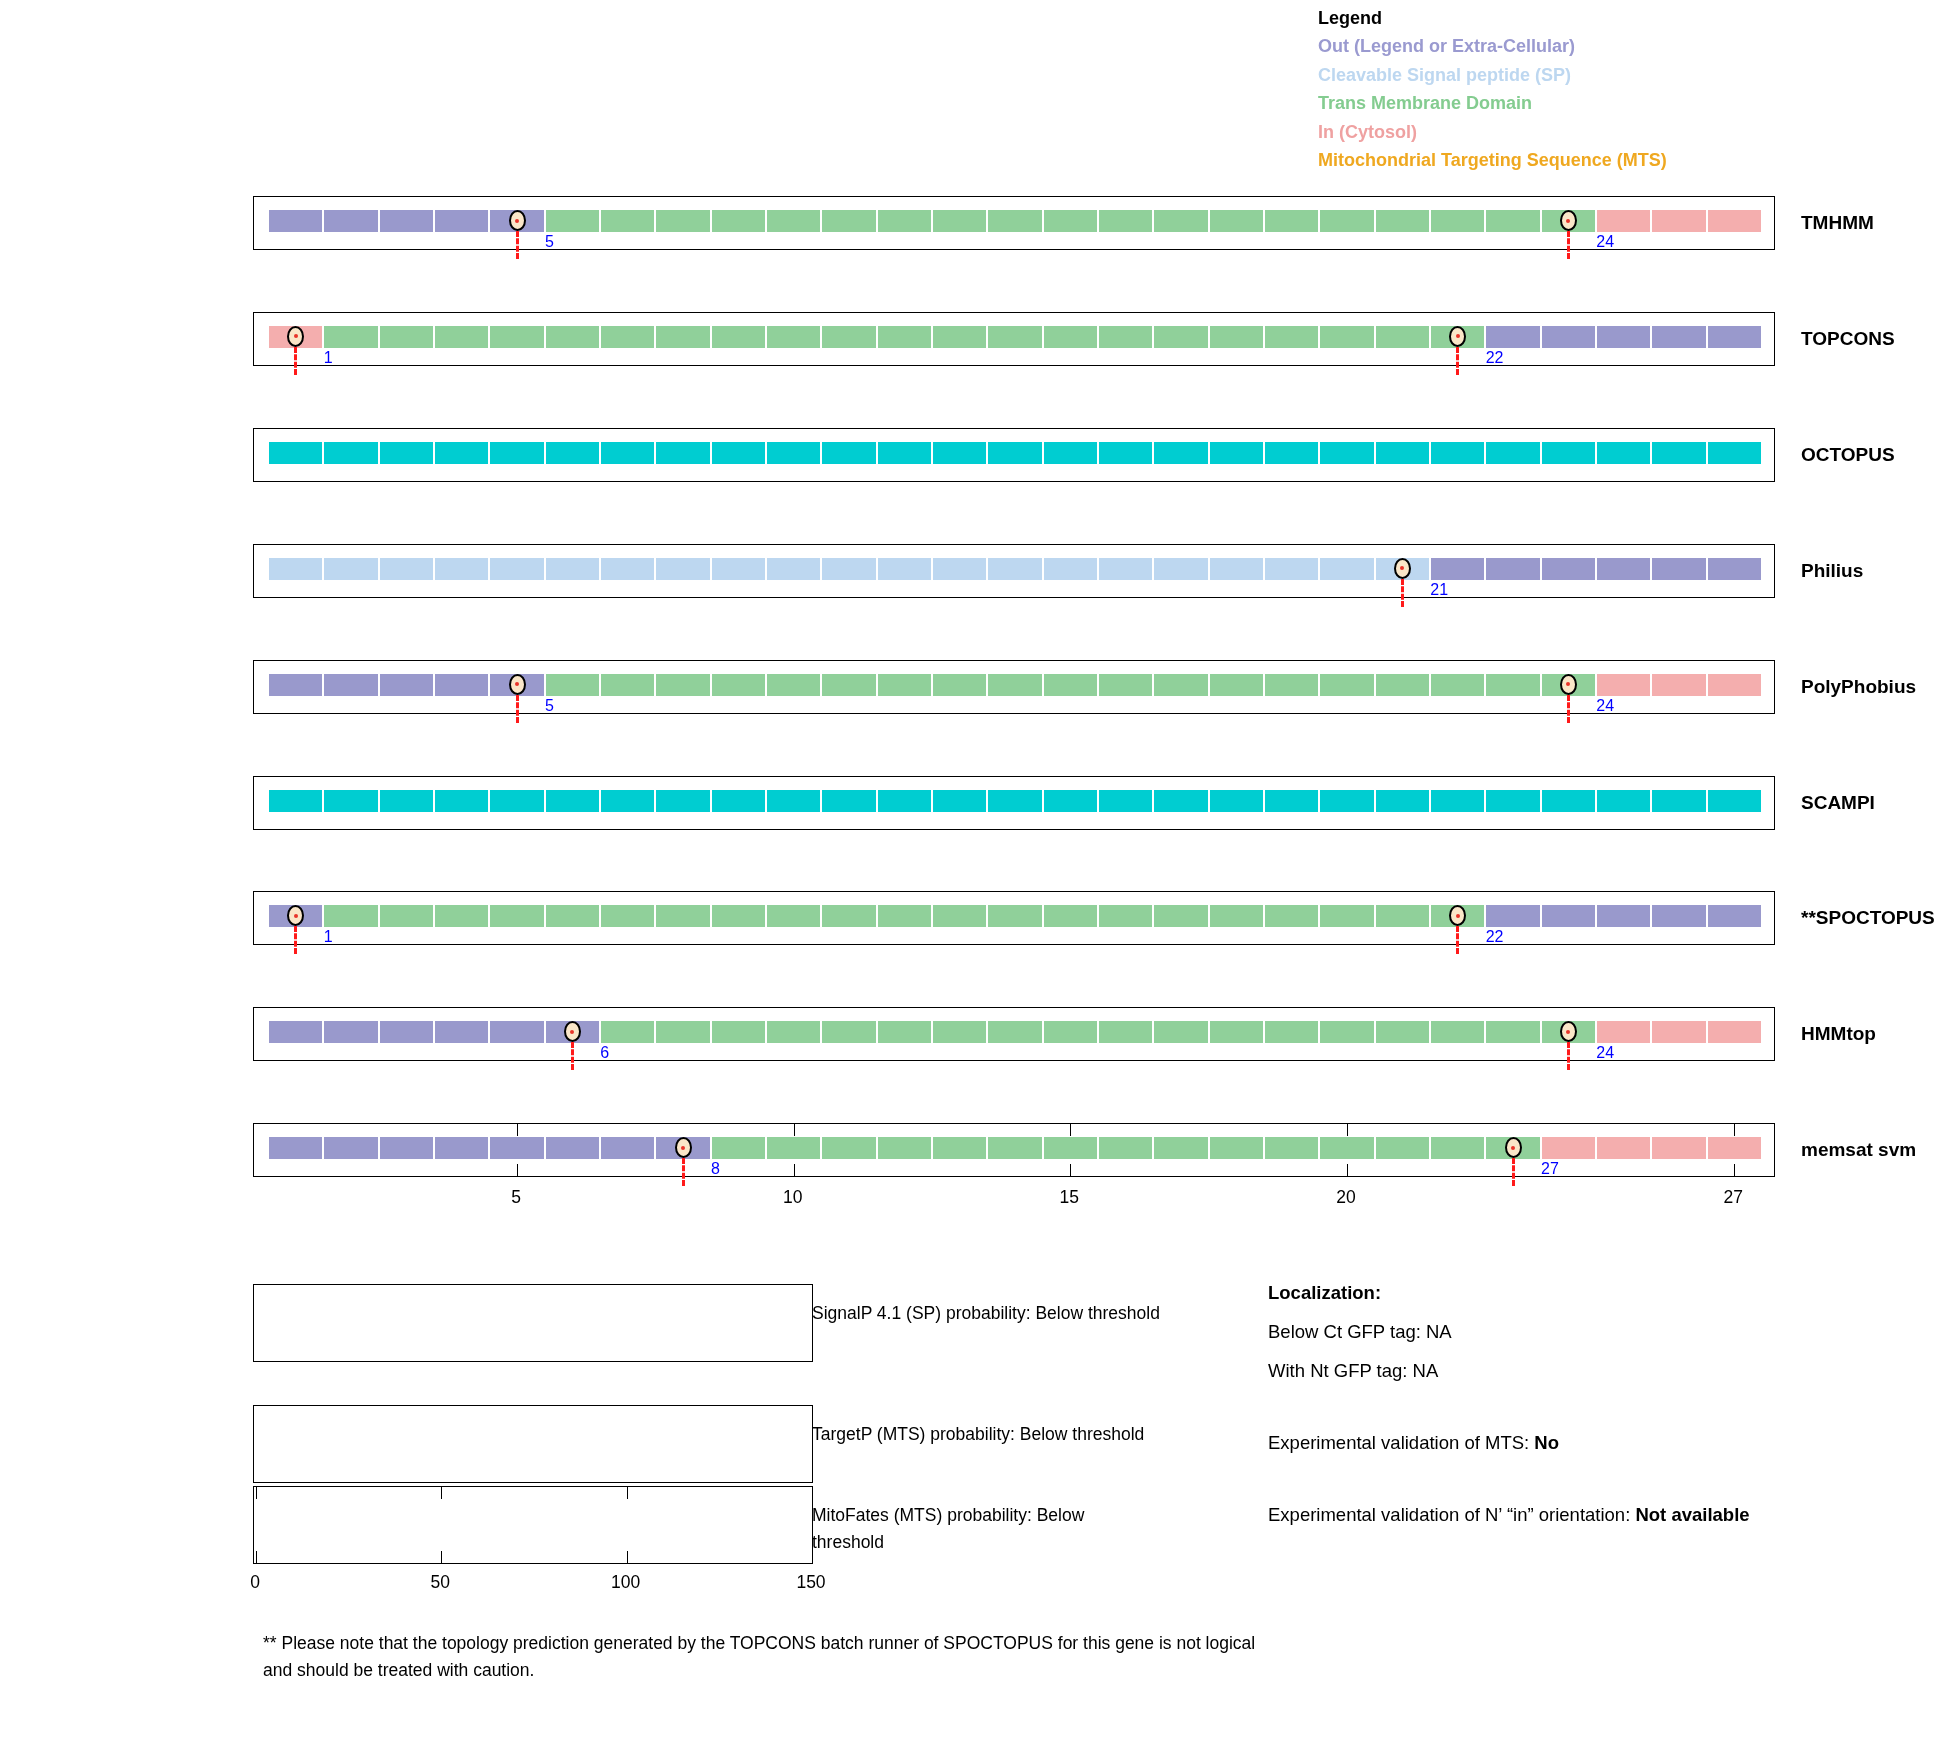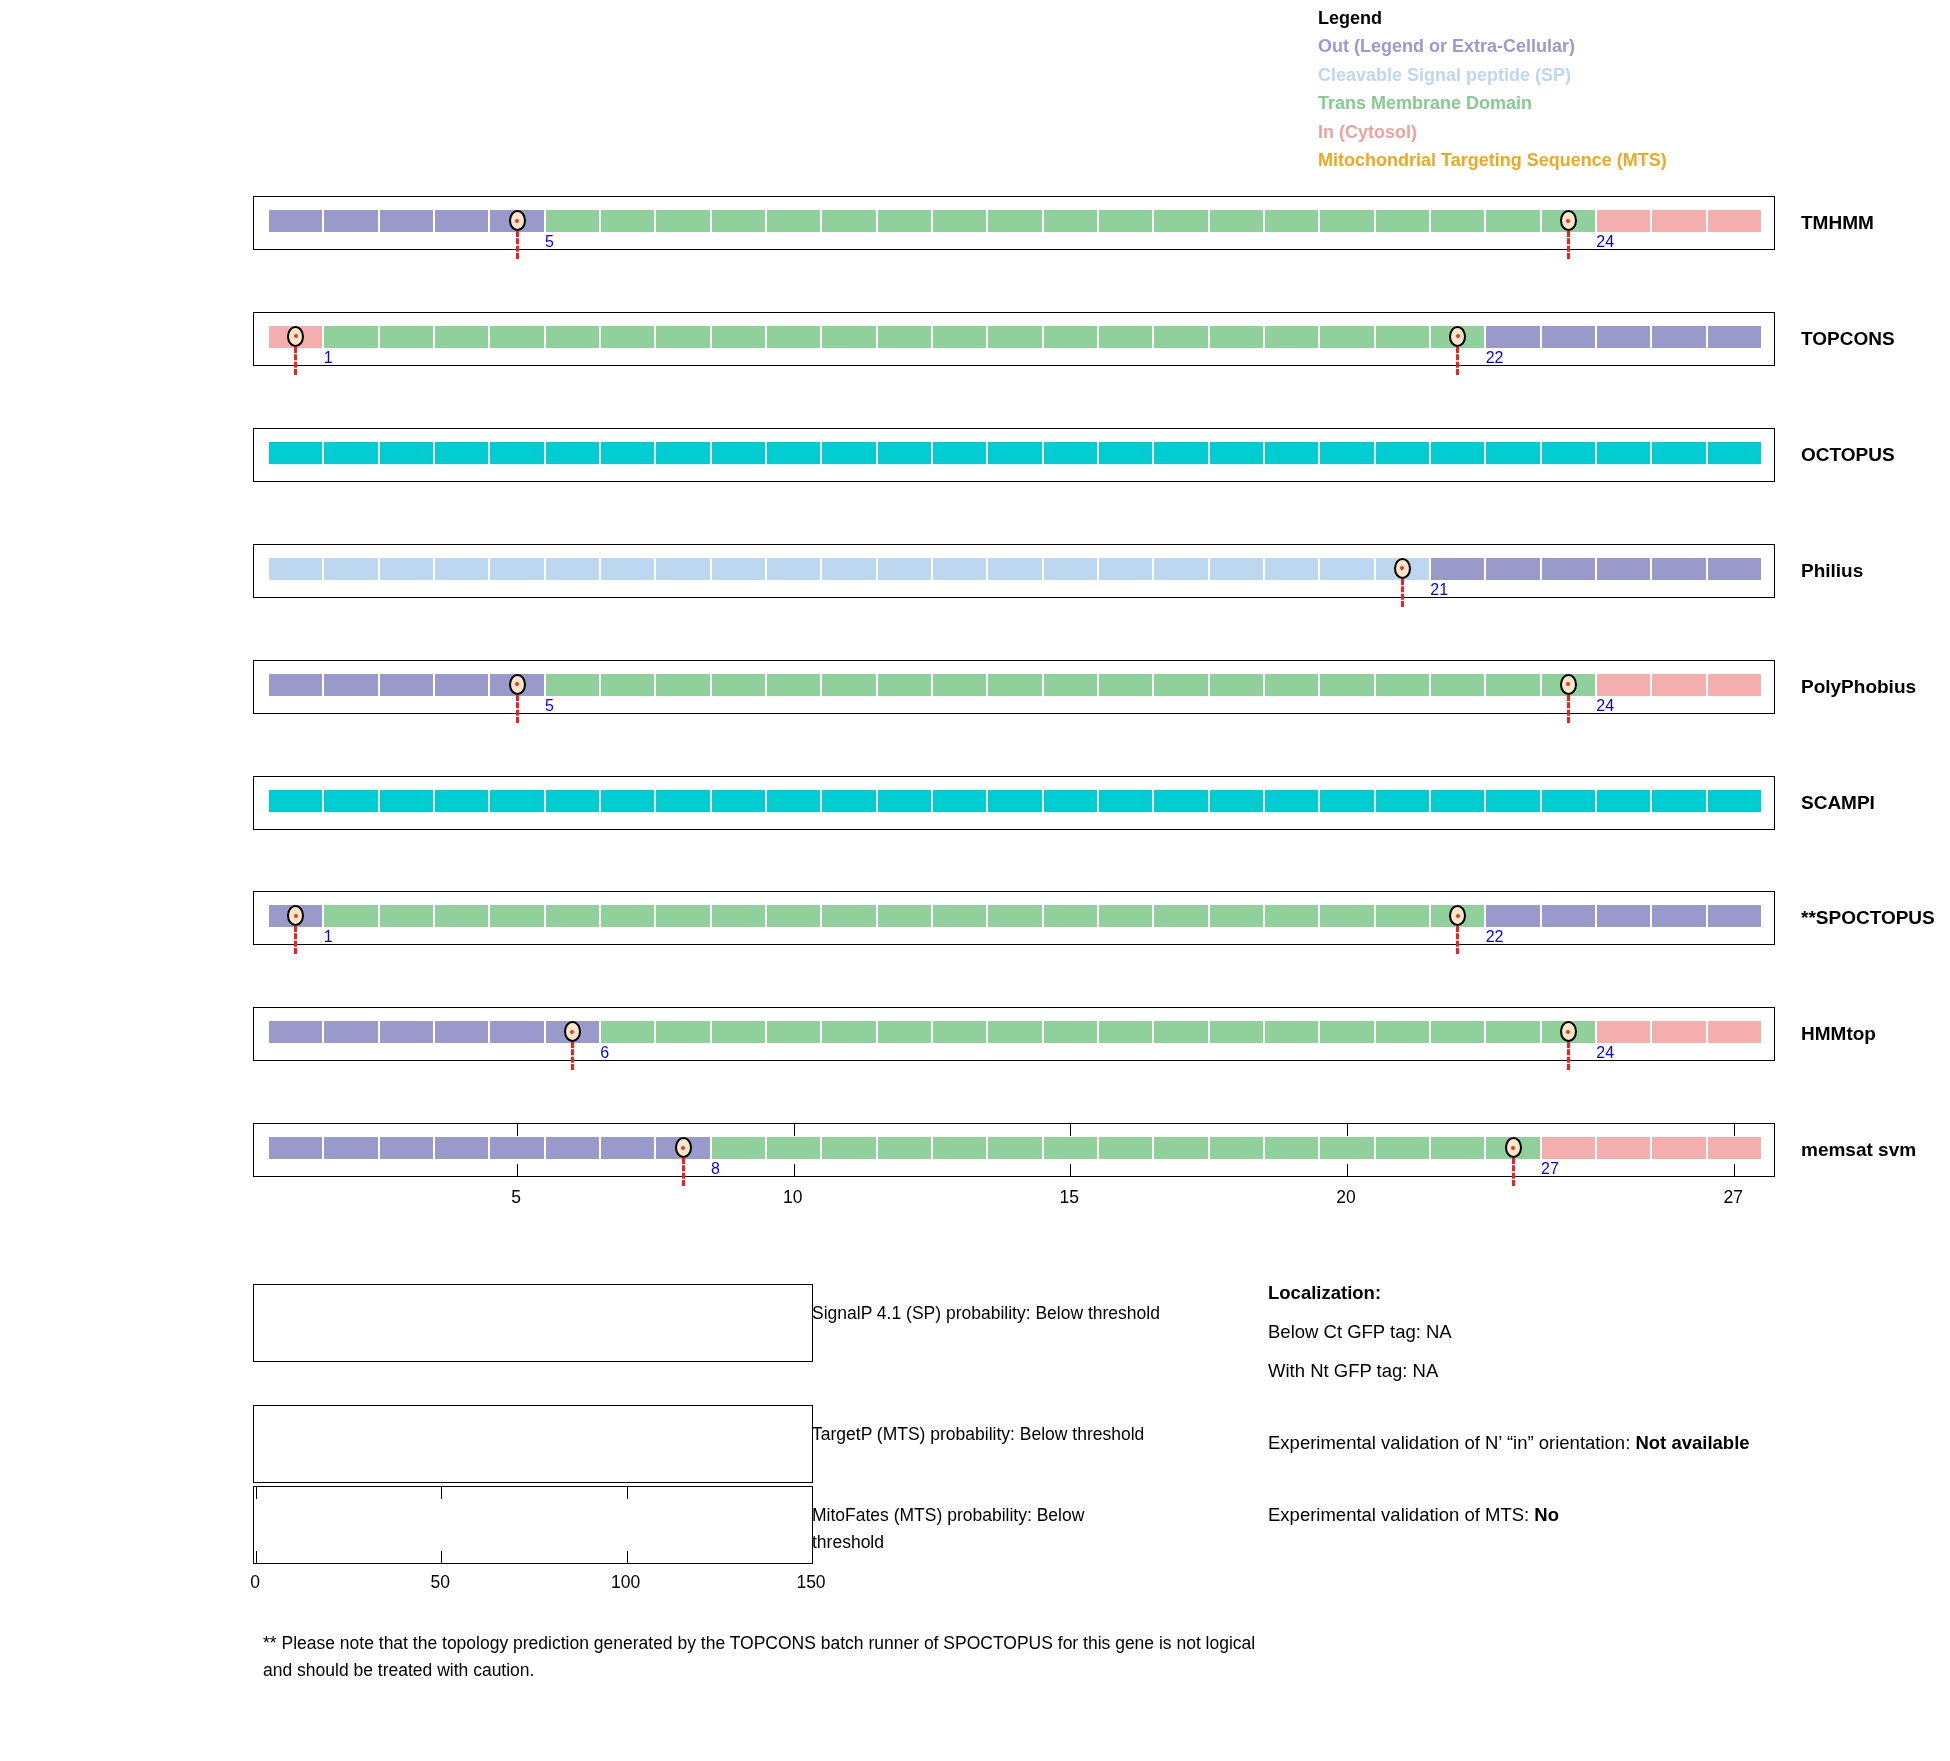--- a/index.html
+++ b/index.html
@@ -492,20 +492,20 @@
     <div class="axis-label" style="position: absolute; left: 625.667px; top: 1572px;">100</div>
     <div class="axis-label" style="position: absolute; left: 811px; top: 1572px;">150</div>
   </div>
 <div class="prob-text" style="left:812px; top:1502px; width:330px;">MitoFates (MTS) probability: Below threshold</div>
 
 <div id="localization">
   <div class="loc-title">Localization:</div>
   <div class="loc-line">Below Ct GFP tag: NA</div>
   <div class="loc-line">With Nt GFP tag: NA</div>
   <div class="loc-line gap-big">
+    <span>Experimental validation of MTS: </span><span class="val-bold">No</span>
+  </div>
+  <div class="loc-line gap-big">
     <span>Experimental validation of N’ “in” orientation: </span><span class="val-bold">Not available</span>
   </div>
-  <div class="loc-line gap-big">
-    <span>Experimental validation of MTS: </span><span class="val-bold">No</span>
-  </div>
 </div>
 
 <div id="footnote">** Please note that the topology prediction generated by the TOPCONS batch runner of SPOCTOPUS for this gene is not logical and should be treated with caution.</div>
 
 </body></html>

